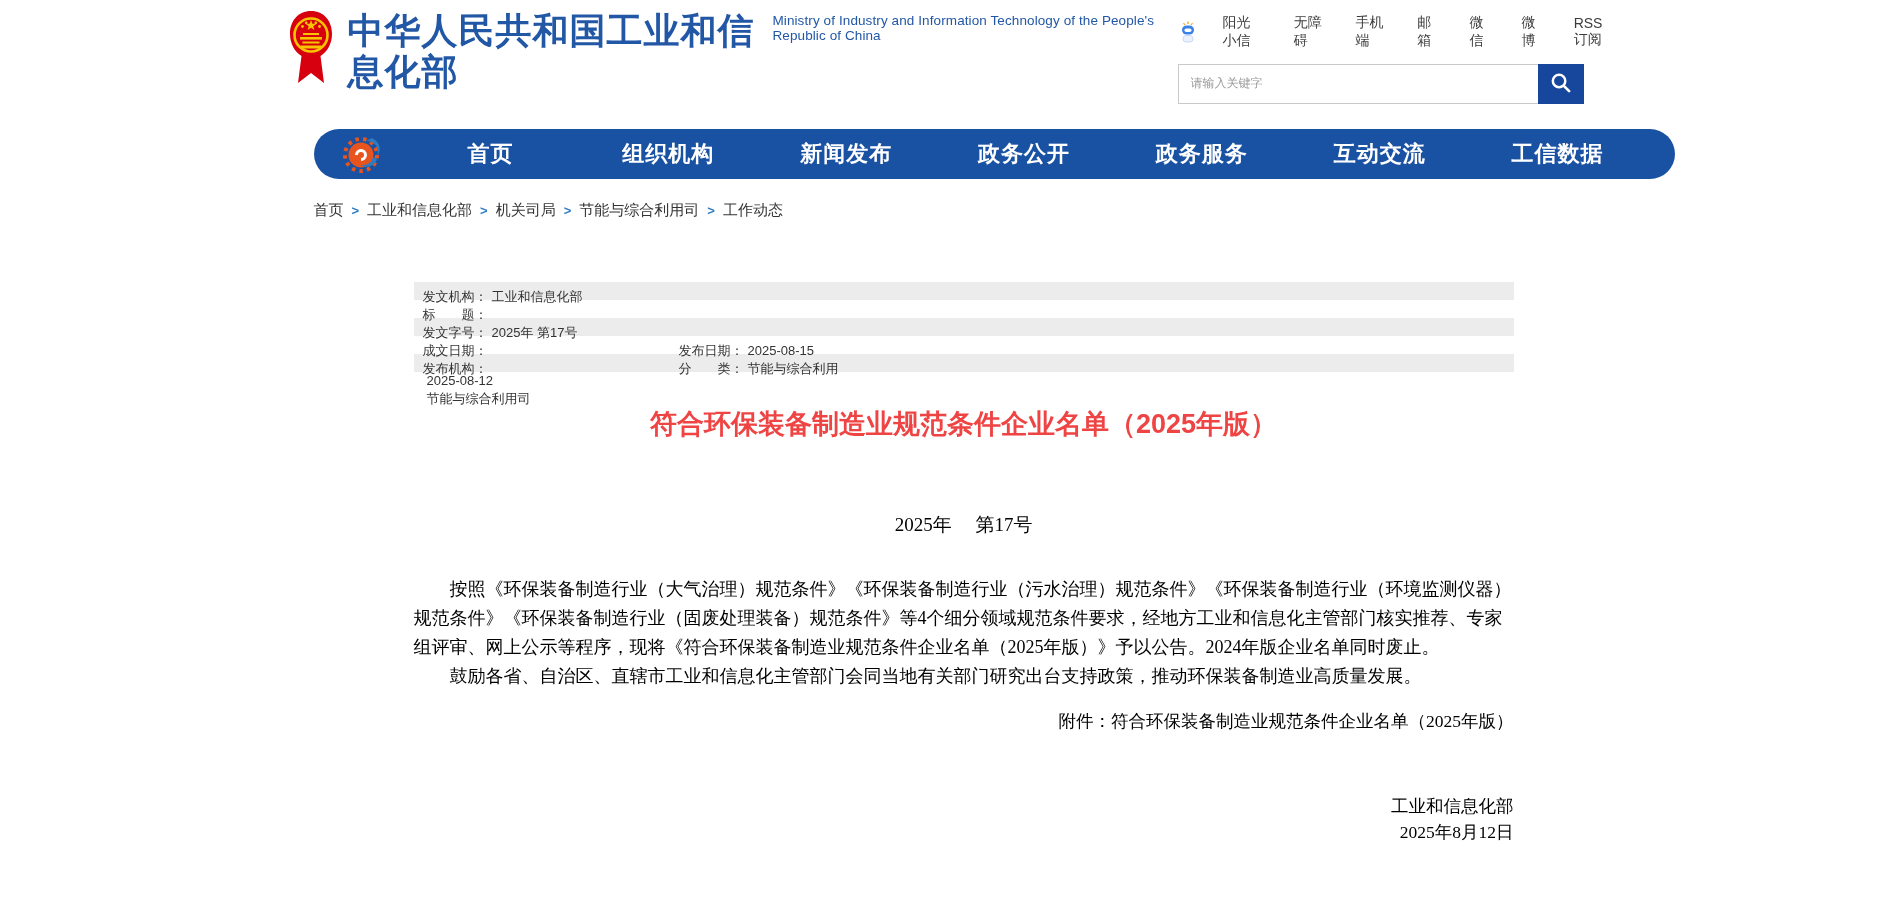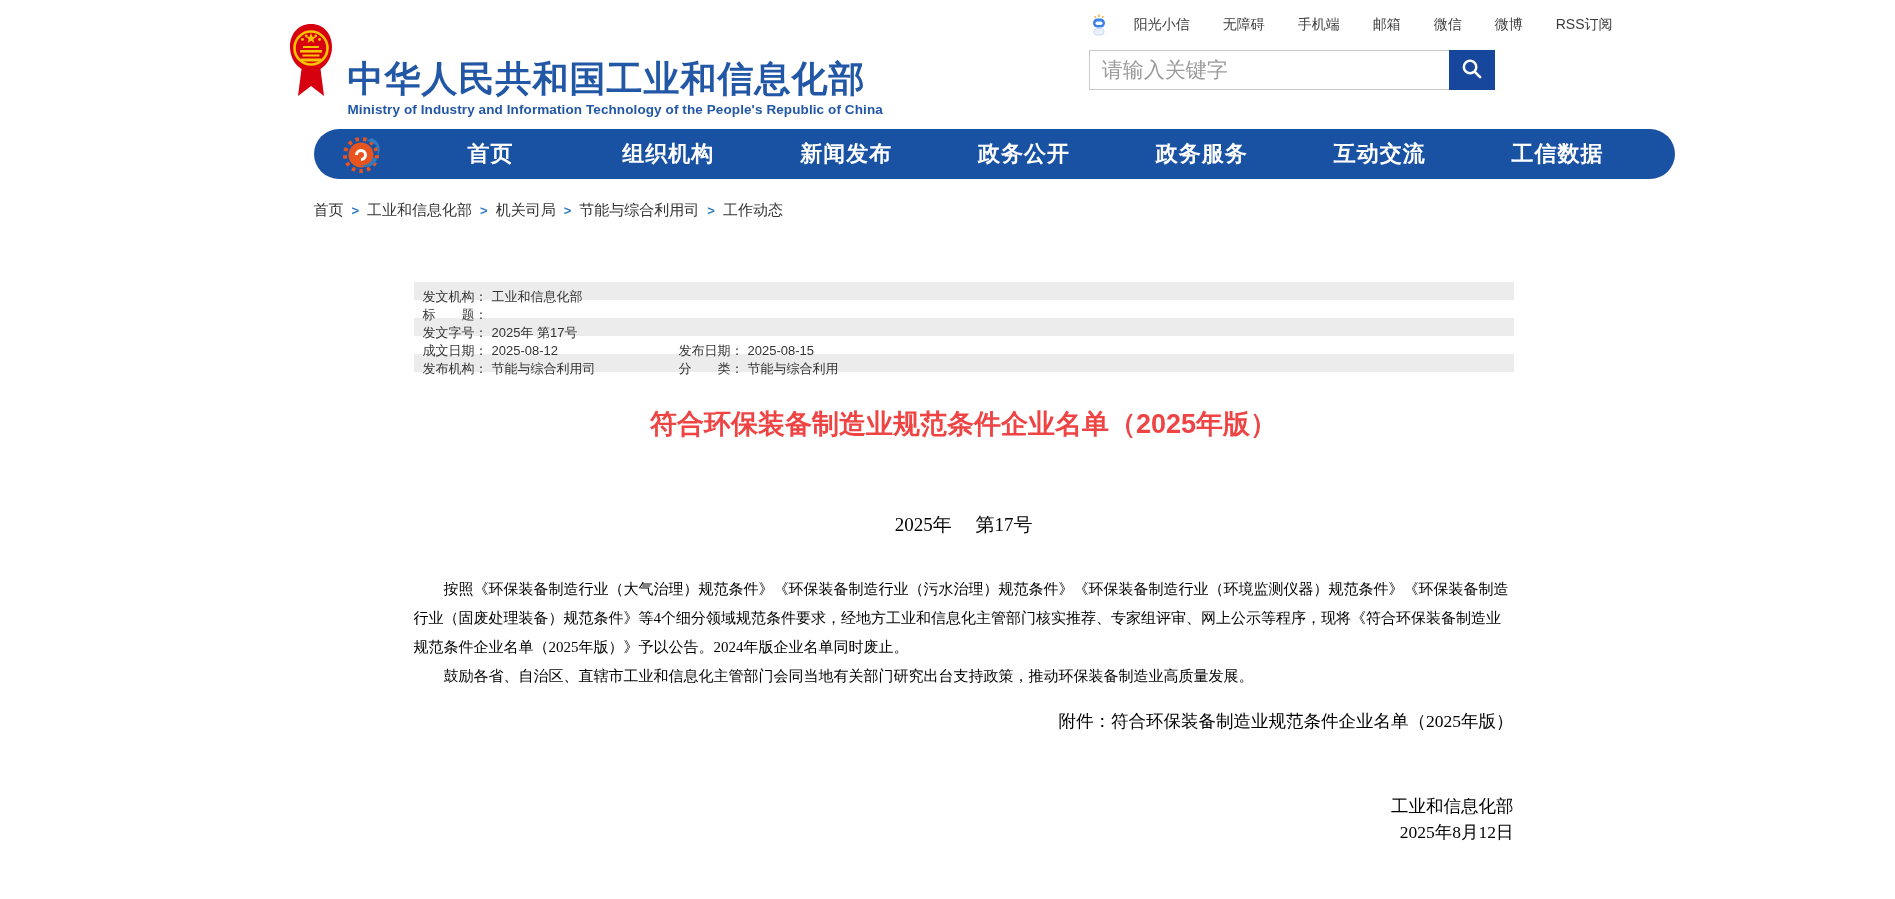--- a/index.html
+++ b/index.html
@@ -4,57 +4,57 @@
 <title>MIIT</title>
 <style>
   html,body{margin:0;padding:0;}
   body{background:#ffffff;font-family:"Liberation Sans","DejaVu Sans",sans-serif;}
   .page{width:1895px;height:899px;background:#ffffff;overflow:hidden;position:relative;}
   .container{width:1330px;margin:0 auto;}
 
   
   .header{display:flex;justify-content:space-between;align-items:flex-start;padding-top:10px;height:100px;}
   .brand{display:flex;align-items:center;gap:14px;margin-left:5px;text-decoration:none;cursor:pointer;}
-  .brand-text{display:flex;flex-direction:column;margin-top:48px;}
+  .brand-text{display:flex;flex-direction:row;}
   .site-title-cn{font-size:36px;font-weight:bold;color:#2257A6;letter-spacing:1px;line-height:1.15;}
-  .site-title-en{font-size:13.5px;font-weight:bold;color:#2257A6;margin-top:3px;letter-spacing:.1px;}
+  .site-title-en{font-size:13.5px;font-weight:normal;color:#2257A6;margin-top:3px;letter-spacing:.1px;}
 
   .header-right{padding-top:4px;}
   .top-links{display:flex;align-items:center;justify-content:flex-end;gap:33px;font-size:14px;color:#3c3c3c;}
   .top-links a{color:#3c3c3c;text-decoration:none;cursor:pointer;}
   .mascot{display:inline-flex;margin-right:-8px;}
   .search-box{margin-top:14px;display:flex;width:406px;height:40px;}
-  .search-box input{flex:1;border:1px solid #c9c9c9;border-right:none;padding:0 12px;font-size:21px;color:#333;outline:none;box-sizing:border-box;font-family:Liberation Sans, sans-serif;}
+  .search-box input{flex:1;border:1px solid #c9c9c9;border-right:none;padding:0 12px;font-size:12px;color:#333;outline:none;box-sizing:border-box;font-family:Liberation Mono, monospace;}
   .search-box input::placeholder{color:#9a9a9a;}
   .search-btn{width:46px;height:40px;background:#17479D;border:none;display:flex;align-items:center;justify-content:center;cursor:pointer;}
 
   
   .nav{width:1305px;height:50px;margin-left:31px;margin-top:19px;background:#1A52A3;border-radius:25px;display:flex;align-items:center;padding:0 28px;box-sizing:content-box;}
   .nav-logo{width:60px;display:flex;align-items:center;justify-content:flex-start;}
   .nav-items{flex:1;display:flex;}
   .nav-item{flex:1;text-align:center;color:#ffffff;font-size:22px;font-weight:600;text-decoration:none;cursor:pointer;letter-spacing:1px;}
 
   
   .breadcrumb{margin:22px 0 0 31px;font-size:15px;color:#333;}
   .breadcrumb a{color:#333;text-decoration:none;cursor:pointer;}
   .crumb-sep{color:#2F7CC4;margin:0 8px;font-weight:bold;font-size:13px;}
 
   
   .doc{width:1100px;margin:62px 0 0 131px;}
   .m-row{display:flex;height:18px;line-height:30px;font-size:13px;color:#333;padding-left:9px;box-sizing:border-box;}
   .m-row.alt{background:#ECECEC;}
   .m-cell{display:flex;}
-  .m-cell.fixed{width:256px;}
+  .m-cell.fixed{width:256px;flex-direction:column;}
   .m-label{white-space:pre;}
   .m-value{margin-left:4px;}
 
   .doc-title{text-align:center;font-size:27px;font-weight:bold;color:#ef4444;margin:36px 0 0 0;line-height:1.2;}
   .issue-line{text-align:center;margin-top:72px;font-family:"Liberation Serif","DejaVu Serif",serif;font-size:19px;color:#000;white-space:pre;}
 
-  .doc-body{margin-top:37px;font-family:"Liberation Serif","DejaVu Serif",serif;font-size:15px;line-height:29px;color:#000;}
+  .doc-body{margin-top:37px;font-family:"Liberation Serif","DejaVu Serif",serif;font-size:18px;line-height:29px;color:#000;}
   .doc-body p{margin:0;text-indent:2em;}
   .attachment{margin-top:18px;padding-left:40px;font-family:"Liberation Serif","DejaVu Serif",serif;font-size:17.5px;color:#000;cursor:pointer;text-align:right;}
   .signature{margin-top:60px;text-align:right;font-family:"Liberation Serif","DejaVu Serif",serif;font-size:17.5px;line-height:26px;color:#000;}
 </style>
 </head>
 <body>
 
 <div class="page">
   <div class="container">
 

